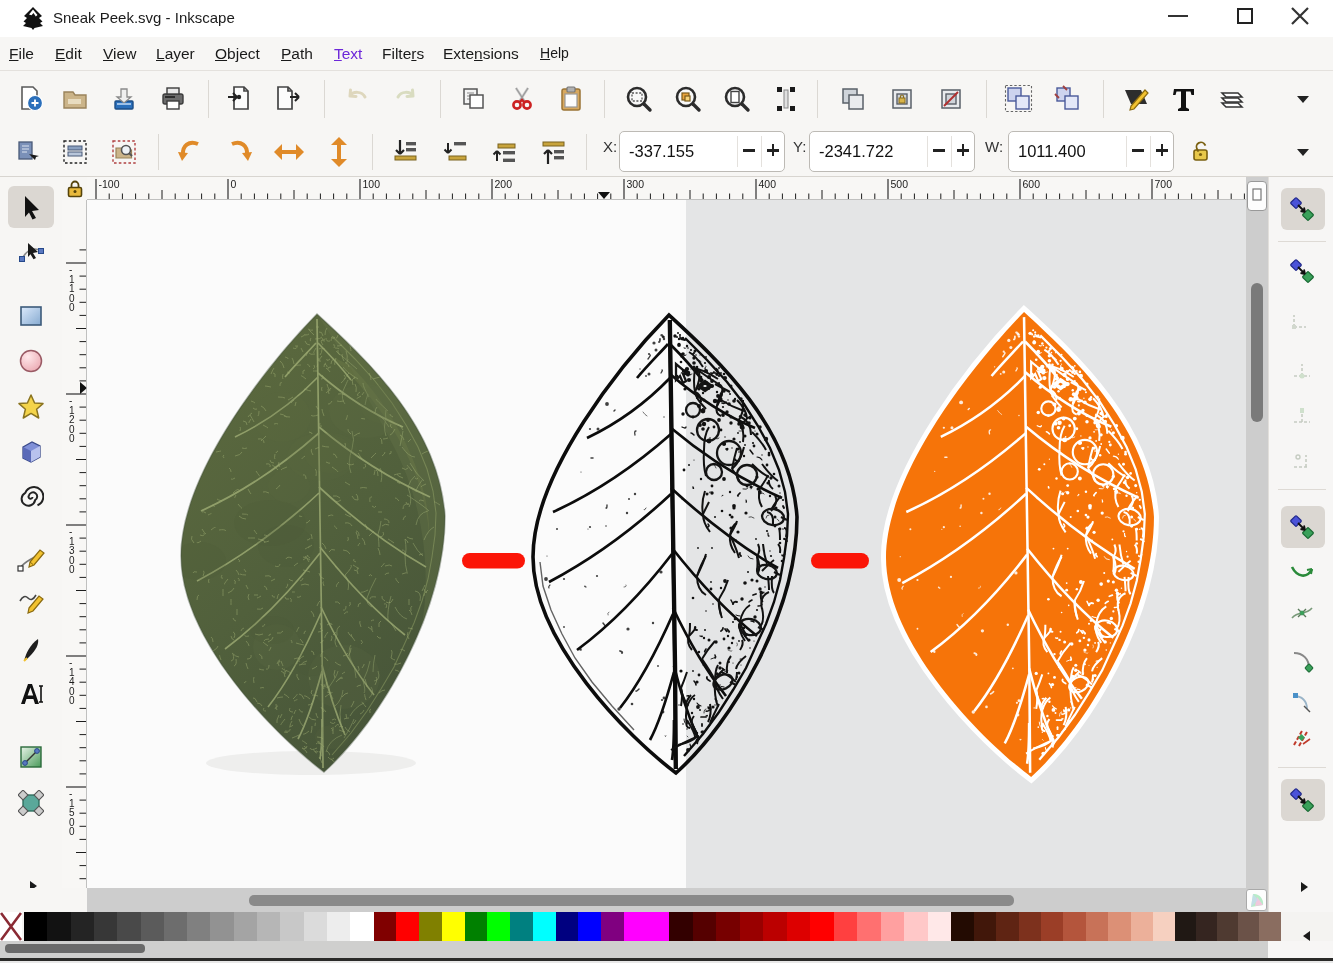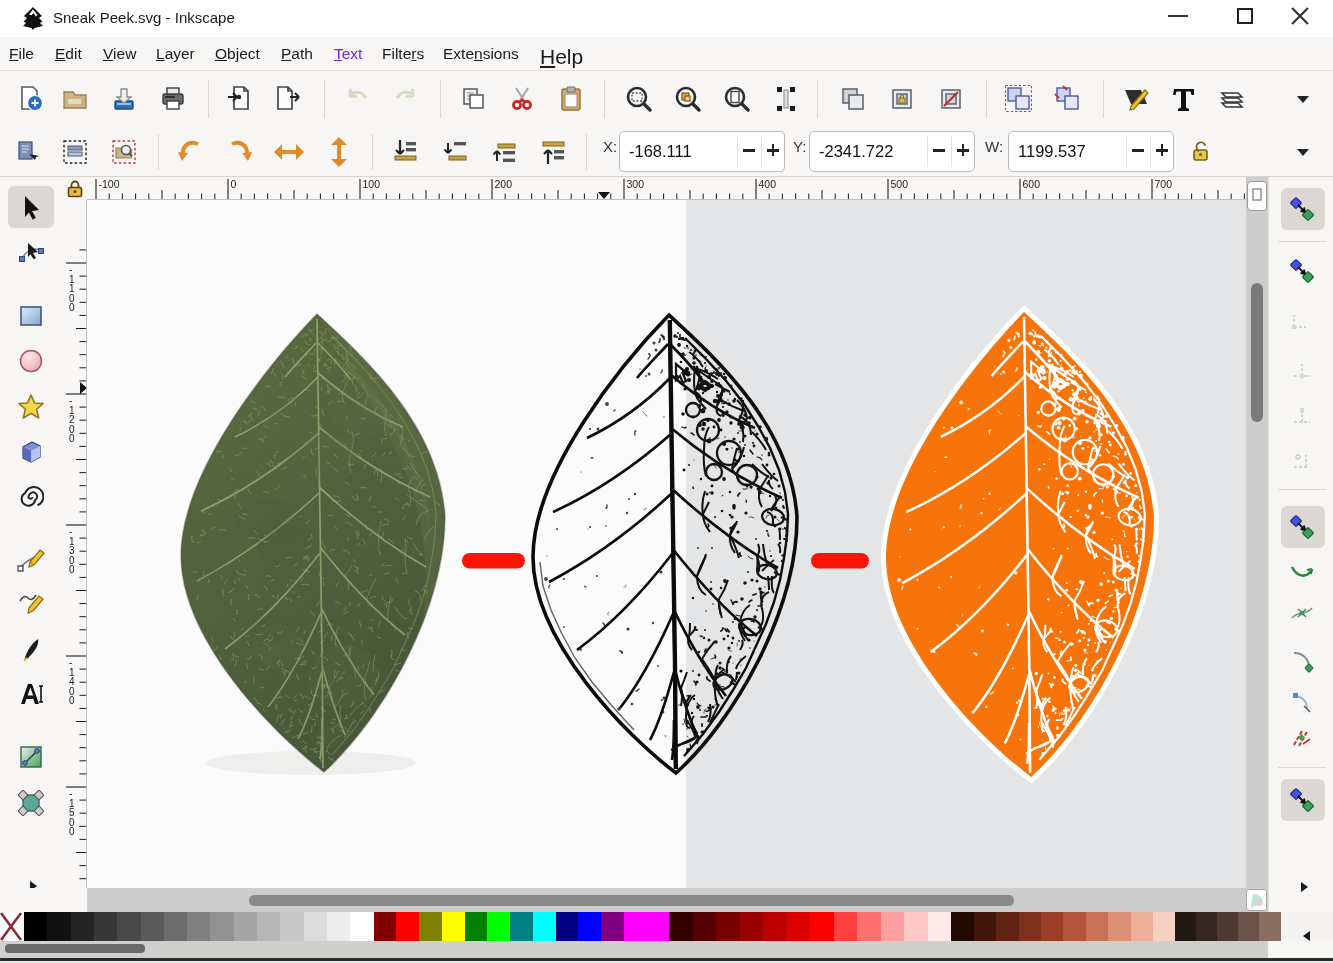--- a/index.html
+++ b/index.html
@@ -23,21 +23,21 @@
 <div class="abs" style="left:0;top:37px;width:1333px;height:34px;background:#f7f6f4;border-bottom:1px solid #e4e1dd;"></div>
 <div class="abs" style="left:9px;top:45px;font-size:15.5px;color:#1a1a1a;"><span style="text-decoration:underline;">F</span>ile</div>
 <div class="abs" style="left:55px;top:45px;font-size:15.5px;color:#1a1a1a;"><span style="text-decoration:underline;">E</span>dit</div>
 <div class="abs" style="left:103px;top:45px;font-size:15.5px;color:#1a1a1a;"><span style="text-decoration:underline;">V</span>iew</div>
 <div class="abs" style="left:156px;top:45px;font-size:15.5px;color:#1a1a1a;"><span style="text-decoration:underline;">L</span>ayer</div>
 <div class="abs" style="left:215px;top:45px;font-size:15.5px;color:#1a1a1a;"><span style="text-decoration:underline;">O</span>bject</div>
 <div class="abs" style="left:281px;top:45px;font-size:15.5px;color:#1a1a1a;"><span style="text-decoration:underline;">P</span>ath</div>
 <div class="abs" style="left:334px;top:45px;font-size:15.5px;color:#6d28d9;"><span style="text-decoration:underline;">T</span>ext</div>
 <div class="abs" style="left:382px;top:45px;font-size:15.5px;color:#1a1a1a;">Filte<span style="text-decoration:underline;">r</span>s</div>
 <div class="abs" style="left:443px;top:45px;font-size:15.5px;color:#1a1a1a;">Exte<span style="text-decoration:underline;">n</span>sions</div>
-<div class="abs" style="left:540px;top:45px;font-size:21px;color:#1a1a1a;"><span style="text-decoration:underline;">H</span>elp</div>
+<div class="abs" style="left:540px;top:45px;font-size:14px;color:#1a1a1a;"><span style="text-decoration:underline;">H</span>elp</div>
 <div class="abs" style="left:0;top:71px;width:1333px;height:56px;background:#f7f6f4;"></div>
 <div class="abs" style="left:208px;top:80px;width:1px;height:38px;background:#dbd8d3;"></div>
 <div class="abs" style="left:324px;top:80px;width:1px;height:38px;background:#dbd8d3;"></div>
 <div class="abs" style="left:440px;top:80px;width:1px;height:38px;background:#dbd8d3;"></div>
 <div class="abs" style="left:604px;top:80px;width:1px;height:38px;background:#dbd8d3;"></div>
 <div class="abs" style="left:817px;top:80px;width:1px;height:38px;background:#dbd8d3;"></div>
 <div class="abs" style="left:986px;top:80px;width:1px;height:38px;background:#dbd8d3;"></div>
 <div class="abs" style="left:1103px;top:80px;width:1px;height:38px;background:#dbd8d3;"></div>
 <svg width="30" height="30" viewBox="0 0 30 30" style="position:absolute;left:15.0px;top:84.0px;">
       <path d="M7 3 h11 l4 4 v18 h-15 z" fill="#fff" stroke="#5a5a5a" stroke-width="1.6"></path>
@@ -212,37 +212,37 @@
       <rect x="14" y="14" width="12" height="3.4" fill="#555"></rect>
     </svg>
 <svg width="30" height="30" viewBox="0 0 30 30" style="position:absolute;left:538.0px;top:137.0px;">
       <path d="M10 27 v-14 m0 0 l-4 4 m4 -4 l4 4" stroke="#222" stroke-width="2.2" fill="none"></path>
       <rect x="5" y="5" width="21" height="4" fill="#c8a43c" stroke="#7a621e" stroke-width="1"></rect>
       <rect x="16" y="13" width="10" height="3.4" fill="#555"></rect>
       <rect x="16" y="19" width="10" height="3.4" fill="#555"></rect>
     </svg>
 <div class="abs" style="left:603px;top:138px;font-size:15px;color:#333;">X:</div>
     <div class="abs" style="left:619px;top:131px;width:166px;height:41px;background:#fff;border:1px solid #bdbab5;border-radius:5px;"></div>
-    <div class="abs" style="left:629px;top:142px;font-size:16.5px;color:#111;">-168.111</div>
+    <div class="abs" style="left:629px;top:142px;font-size:16.5px;color:#111;">-337.155</div>
     <div class="abs" style="left:737px;top:136px;width:1px;height:31px;background:#e4e1dd;"></div>
     <div class="abs" style="left:761px;top:136px;width:1px;height:31px;background:#e4e1dd;"></div>
     <div class="abs" style="left:743px;top:149px;width:12px;height:2.5px;background:#222;"></div>
     <div class="abs" style="left:767px;top:149px;width:12px;height:2.5px;background:#222;"></div>
     <div class="abs" style="left:771.7px;top:144px;width:2.5px;height:12px;background:#222;"></div>
 <div class="abs" style="left:793px;top:138px;font-size:15px;color:#333;">Y:</div>
     <div class="abs" style="left:809px;top:131px;width:166px;height:41px;background:#fff;border:1px solid #bdbab5;border-radius:5px;"></div>
     <div class="abs" style="left:819px;top:142px;font-size:16.5px;color:#111;">-2341.722</div>
     <div class="abs" style="left:927px;top:136px;width:1px;height:31px;background:#e4e1dd;"></div>
     <div class="abs" style="left:951px;top:136px;width:1px;height:31px;background:#e4e1dd;"></div>
     <div class="abs" style="left:933px;top:149px;width:12px;height:2.5px;background:#222;"></div>
     <div class="abs" style="left:957px;top:149px;width:12px;height:2.5px;background:#222;"></div>
     <div class="abs" style="left:961.7px;top:144px;width:2.5px;height:12px;background:#222;"></div>
 <div class="abs" style="left:985px;top:138px;font-size:15px;color:#333;">W:</div>
     <div class="abs" style="left:1008px;top:131px;width:166px;height:41px;background:#fff;border:1px solid #bdbab5;border-radius:5px;"></div>
-    <div class="abs" style="left:1018px;top:142px;font-size:16.5px;color:#111;">1199.537</div>
+    <div class="abs" style="left:1018px;top:142px;font-size:16.5px;color:#111;">1011.400</div>
     <div class="abs" style="left:1126px;top:136px;width:1px;height:31px;background:#e4e1dd;"></div>
     <div class="abs" style="left:1150px;top:136px;width:1px;height:31px;background:#e4e1dd;"></div>
     <div class="abs" style="left:1132px;top:149px;width:12px;height:2.5px;background:#222;"></div>
     <div class="abs" style="left:1156px;top:149px;width:12px;height:2.5px;background:#222;"></div>
     <div class="abs" style="left:1160.7px;top:144px;width:2.5px;height:12px;background:#222;"></div>
 <svg width="26" height="26" viewBox="0 0 26 26" style="position:absolute;left:1188.0px;top:139.0px;">
       <rect x="6" y="11" width="13" height="10" rx="2" fill="#e8c84a" stroke="#7a6010" stroke-width="1.6"></rect>
       <path d="M9 11 V8 a4.5 4.5 0 0 1 9 0 v1" fill="none" stroke="#7a6010" stroke-width="1.8" transform="rotate(-28 13 9)"></path>
       <circle cx="12.5" cy="15.5" r="1.6" fill="#7a6010"></circle>
     </svg>

